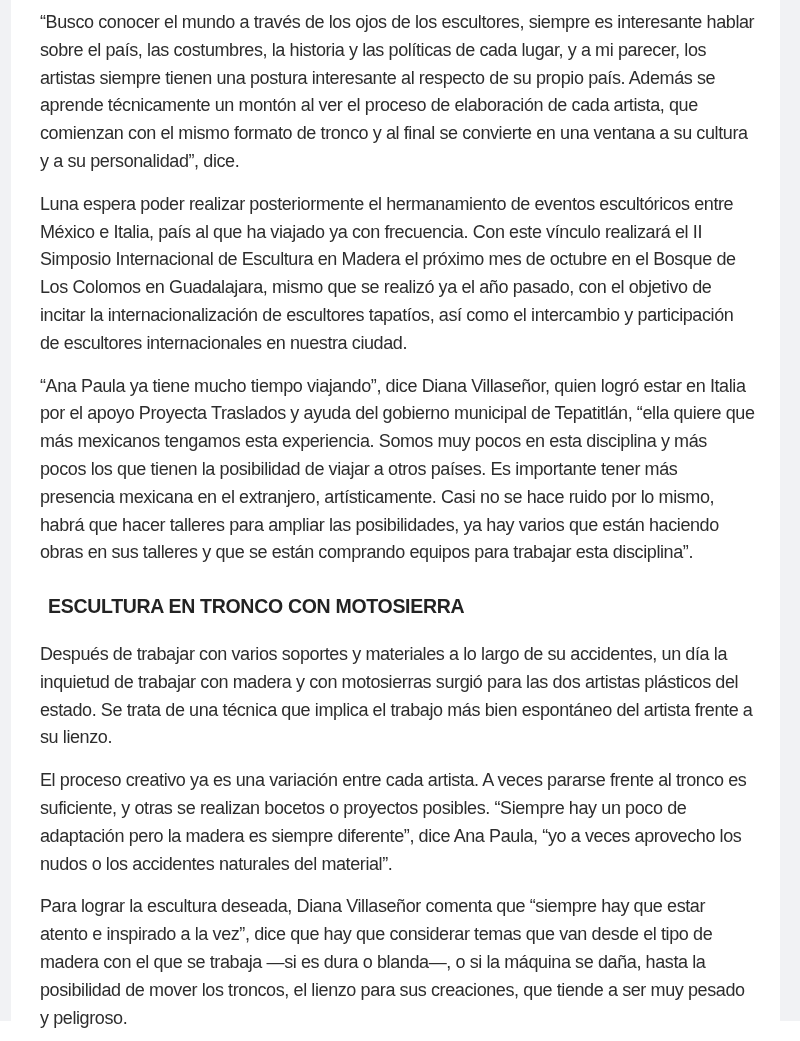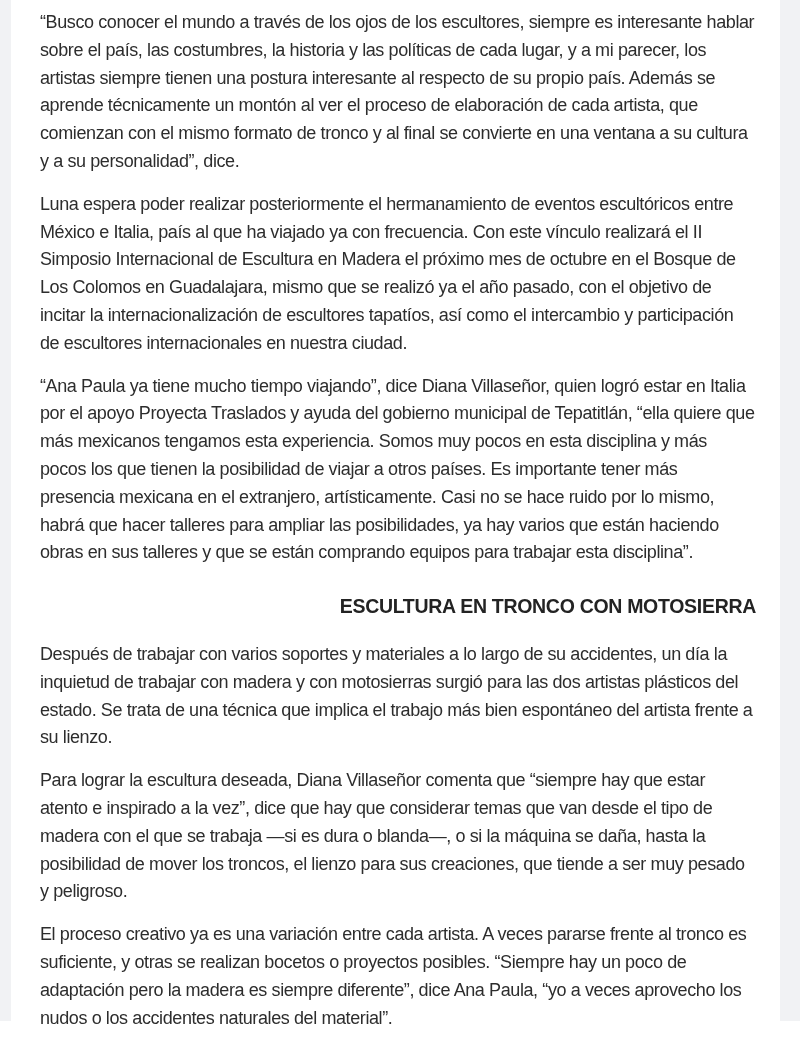--- a/index.html
+++ b/index.html
@@ -39,38 +39,37 @@
   .content p {
     margin: 0 0 15px 0;
   }
   .content h2 {
     margin: 26px 0 20px 8px;
     font-size: 19.5px;
     font-weight: 700;
     letter-spacing: -0.3px;
     color: #232323;
     text-transform: none; 
-    text-align: right;
   }
 </style>
 </head>
 <body>
 
 <div class="page">
   <div class="gutter gutter-left"></div>
   <div class="gutter gutter-right"></div>
 
   <article class="content">
     <p>“Busco conocer el mundo a través de los ojos de los escultores, siempre es interesante hablar sobre el país, las costumbres, la historia y las políticas de cada lugar, y a mi parecer, los artistas siempre tienen una postura interesante al respecto de su propio país. Además se aprende técnicamente un montón al ver el proceso de elaboración de cada artista, que comienzan con el mismo formato de tronco y al final se convierte en una ventana a su cultura y a su personalidad”, dice.</p>
 
     <p>Luna espera poder realizar posteriormente el hermanamiento de eventos escultóricos entre México e Italia, país al que ha viajado ya con frecuencia. Con este vínculo realizará el II Simposio Internacional de Escultura en Madera el próximo mes de octubre en el Bosque de Los Colomos en Guadalajara, mismo que se realizó ya el año pasado, con el objetivo de incitar la internacionalización de escultores tapatíos, así como el intercambio y participación de escultores internacionales en nuestra ciudad.</p>
 
     <p>“Ana Paula ya tiene mucho tiempo viajando”, dice Diana Villaseñor, quien logró estar en Italia por el apoyo Proyecta Traslados y ayuda del gobierno municipal de Tepatitlán, “ella quiere que más mexicanos tengamos esta experiencia. Somos muy pocos en esta disciplina y más pocos los que tienen la posibilidad de viajar a otros países. Es importante tener más presencia mexicana en el extranjero, artísticamente. Casi no se hace ruido por lo mismo, habrá que hacer talleres para ampliar las posibilidades, ya hay varios que están haciendo obras en sus talleres y que se están comprando equipos para trabajar esta disciplina”.</p>
 
     <h2>ESCULTURA EN TRONCO CON MOTOSIERRA</h2>
 
     <p>Después de trabajar con varios soportes y materiales a lo largo de su accidentes, un día la inquietud de trabajar con madera y con motosierras surgió para las dos artistas plásticos del estado. Se trata de una técnica que implica el trabajo más bien espontáneo del artista frente a su lienzo.</p>
 
+    <p>El proceso creativo ya es una variación entre cada artista. A veces pararse frente al tronco es suficiente, y otras se realizan bocetos o proyectos posibles. “Siempre hay un poco de adaptación pero la madera es siempre diferente”, dice Ana Paula, “yo a veces aprovecho los nudos o los accidentes naturales del material”.</p>
+
     <p>Para lograr la escultura deseada, Diana Villaseñor comenta que “siempre hay que estar atento e inspirado a la vez”, dice que hay que considerar temas que van desde el tipo de madera con el que se trabaja —si es dura o blanda—, o si la máquina se daña, hasta la posibilidad de mover los troncos, el lienzo para sus creaciones, que tiende a ser muy pesado y peligroso.</p>
-
-    <p>El proceso creativo ya es una variación entre cada artista. A veces pararse frente al tronco es suficiente, y otras se realizan bocetos o proyectos posibles. “Siempre hay un poco de adaptación pero la madera es siempre diferente”, dice Ana Paula, “yo a veces aprovecho los nudos o los accidentes naturales del material”.</p>
   </article>
 </div>
 
 </body></html>

